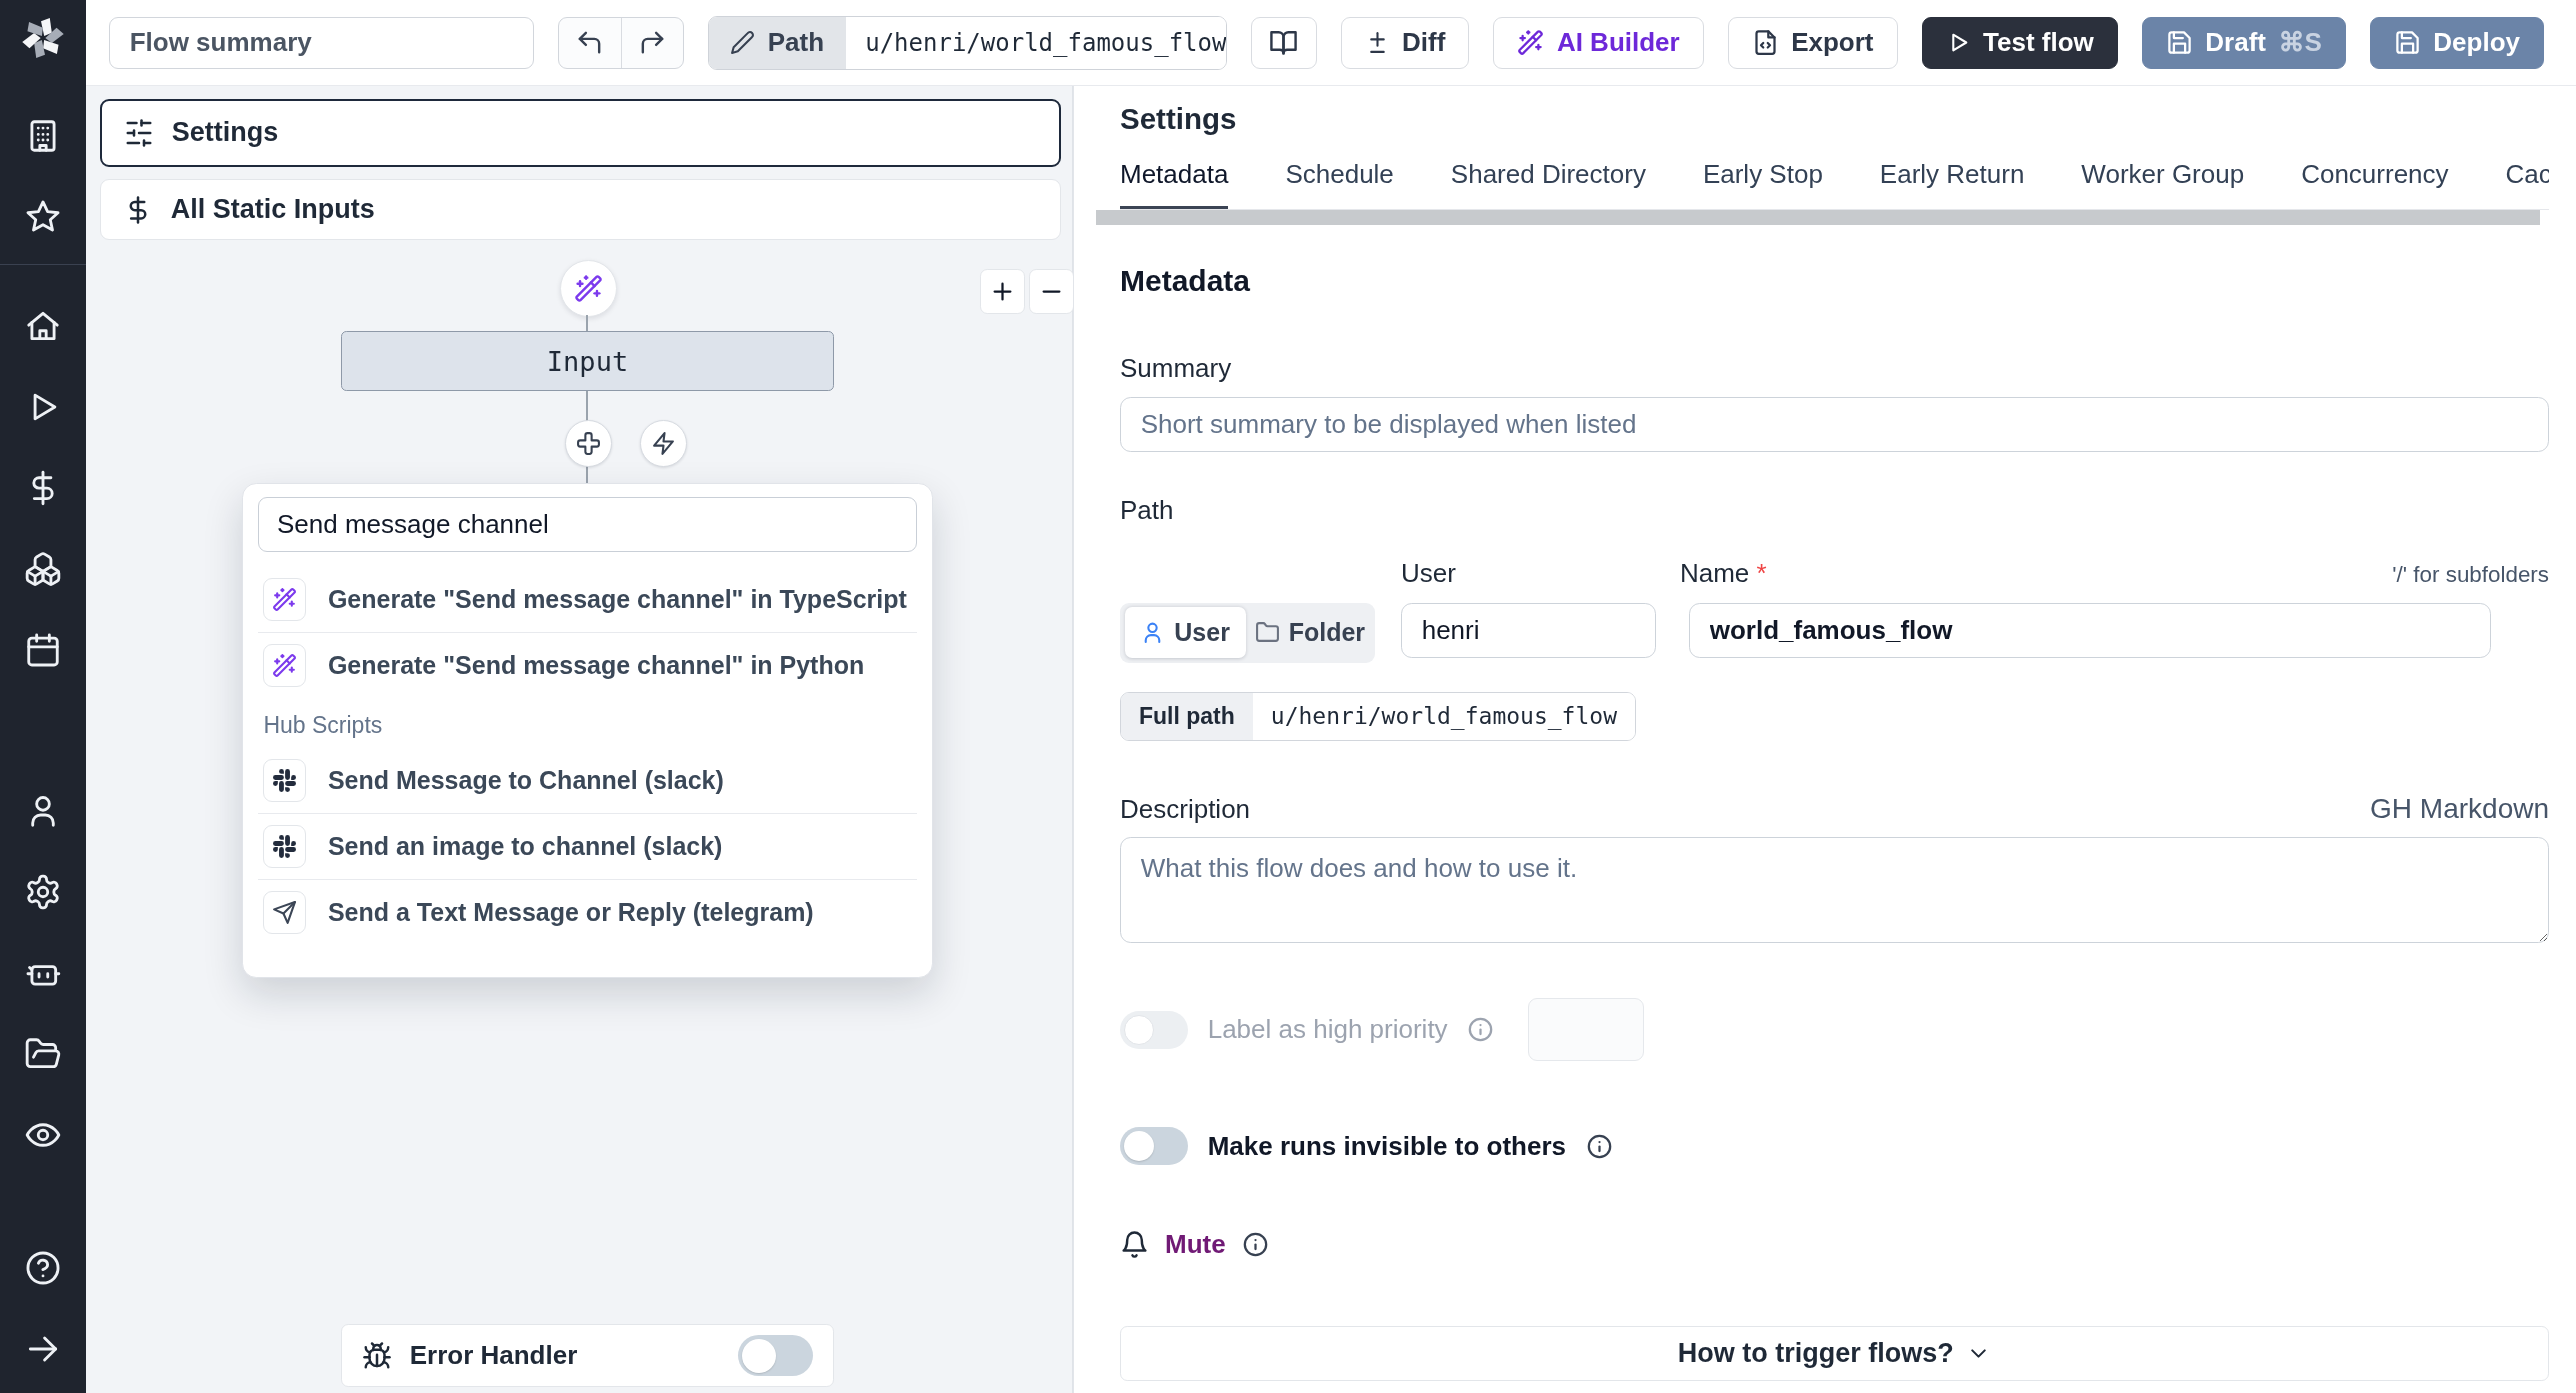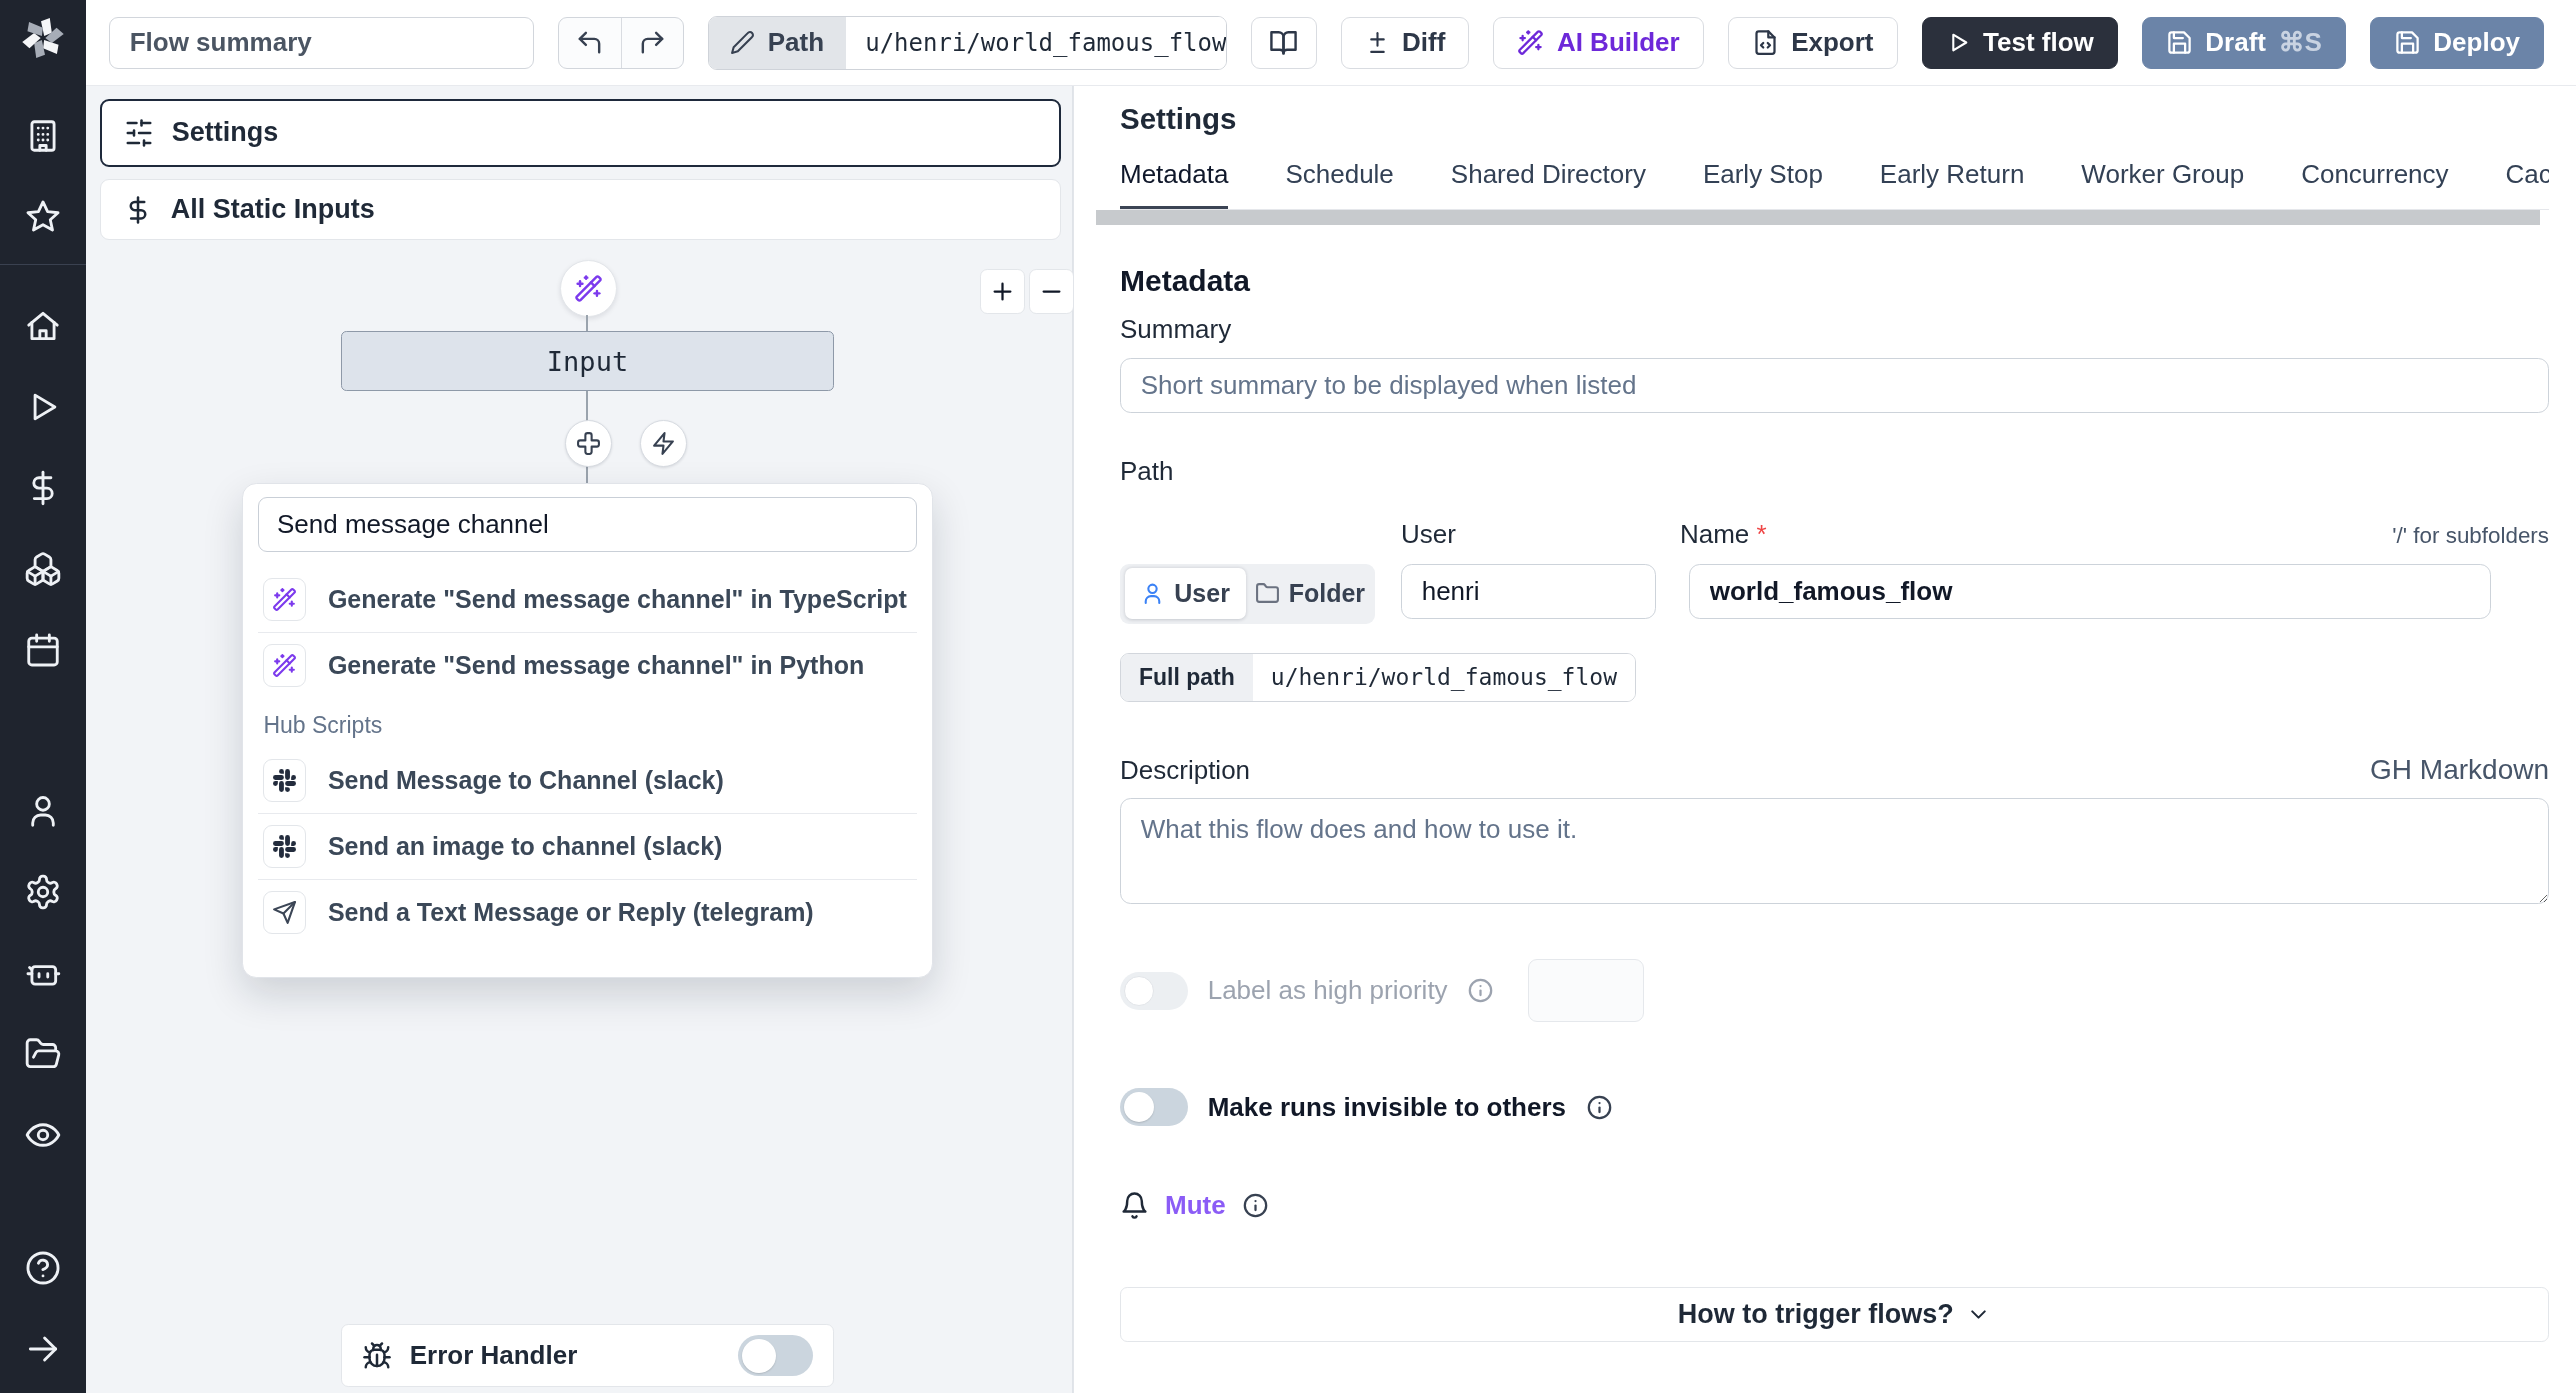--- a/index.html
+++ b/index.html
@@ -91,21 +91,21 @@
   
   .panel{position:absolute;left:1073px;top:86px;width:1503px;height:1308px;background:#fff;border-left:0.9px solid #e2e5ea;
         box-sizing:border-box;padding:0 27px 0 46px;overflow:hidden;}
   .panel-title{font-size:29.5px;font-weight:700;color:#1f2937;margin-top:16px;}
   .tabs{display:flex;gap:57px;margin-top:23px;border-bottom:0.9px solid #e5e7eb;white-space:nowrap;overflow:hidden;}
   .tab{font-size:26px;color:#334155;padding-bottom:16px;flex:none;}
   .tab.active{color:#0f172a;border-bottom:4.5px solid #3b4454;margin-bottom:-0.9px;font-weight:500;}
   .tabs-scrollbar{height:15px;background:#c7cacd;width:1444px;margin-left:-24px;margin-top:0px;}
   .meta-heading{font-size:30px;font-weight:700;color:#111827;margin-top:39px;}
   .field-label{font-size:26px;color:#1f2937;}
-  .mt{margin-top:16px;} .mt-s{margin-top:12.5px;}
+  .mt{margin-top:55px;} .mt-s{margin-top:12.5px;}
   .text-input{height:55px;border:0.9px solid #cdd3da;border-radius:10.7px;font-family:inherit;font-size:26px;color:#111827;
         padding:0 19.7px;width:100%;box-sizing:border-box;outline:none;}
   .text-input::placeholder,.textarea::placeholder{color:#64748b;opacity:1;}
   .path-labels{display:flex;font-size:26px;color:#1f2937;margin-top:32px;align-items:baseline;}
   .pl-sp1{width:281px;} .pl-sp2{width:224px;}
   .req{color:#ef4444;margin-left:7.2px;}
   .hint{margin-left:auto;font-size:22.4px;color:#475569;}
   .path-controls{display:flex;margin-top:14.3px;height:60px;align-items:stretch;}
   .segmented{width:255px;background:#eef0f3;border-radius:9px;display:flex;align-items:center;padding:4.5px;box-sizing:border-box;gap:3.6px;flex:none;}
   .seg-opt{flex:1;height:100%;display:flex;align-items:center;justify-content:center;gap:9px;font-size:25px;font-weight:600;
@@ -122,21 +122,21 @@
   .md-hint{margin-left:auto;font-size:28px;color:#475569;}
   .textarea{display:block;height:106px;border:0.9px solid #cdd3da;border-radius:10.7px;font-family:inherit;font-size:26px;color:#111827;
         padding:14.3px 19.7px;width:100%;box-sizing:border-box;resize:vertical;outline:none;}
   .toggle-row{display:flex;align-items:center;gap:19.7px;}
   .row-hp{margin-top:55px;}
   .hp-label{font-size:26px;color:#9ca3af;font-weight:500;}
   .hp-box{width:114px;height:61px;background:#fafbfc;border:0.9px solid #e5e8ec;border-radius:9px;margin-left:14.3px;}
   .row-inv{margin-top:66px;}
   .inv-label{font-size:26px;color:#111827;font-weight:600;}
   .row-mute{margin-top:64px;display:flex;align-items:center;gap:16px;}
-  .mute-label{font-size:26px;font-weight:700;color:#8b5cf6;}
+  .mute-label{font-size:26px;font-weight:700;color:#701a75;}
   .info-ic{width:27px;height:27px;}
   .c-dim{color:#9ca3af;} .c-ink{color:#374151;}
   .trigger-box{margin-top:66px;width:100%;height:55px;border:0.9px solid #e3e6ea;border-radius:7.2px;background:#fff;
         display:flex;align-items:center;justify-content:center;gap:12.5px;font-size:27px;font-weight:700;color:#1f2937;box-sizing:border-box;}
 </style>
 </head>
 <body>
 
 <div class="app">
 

